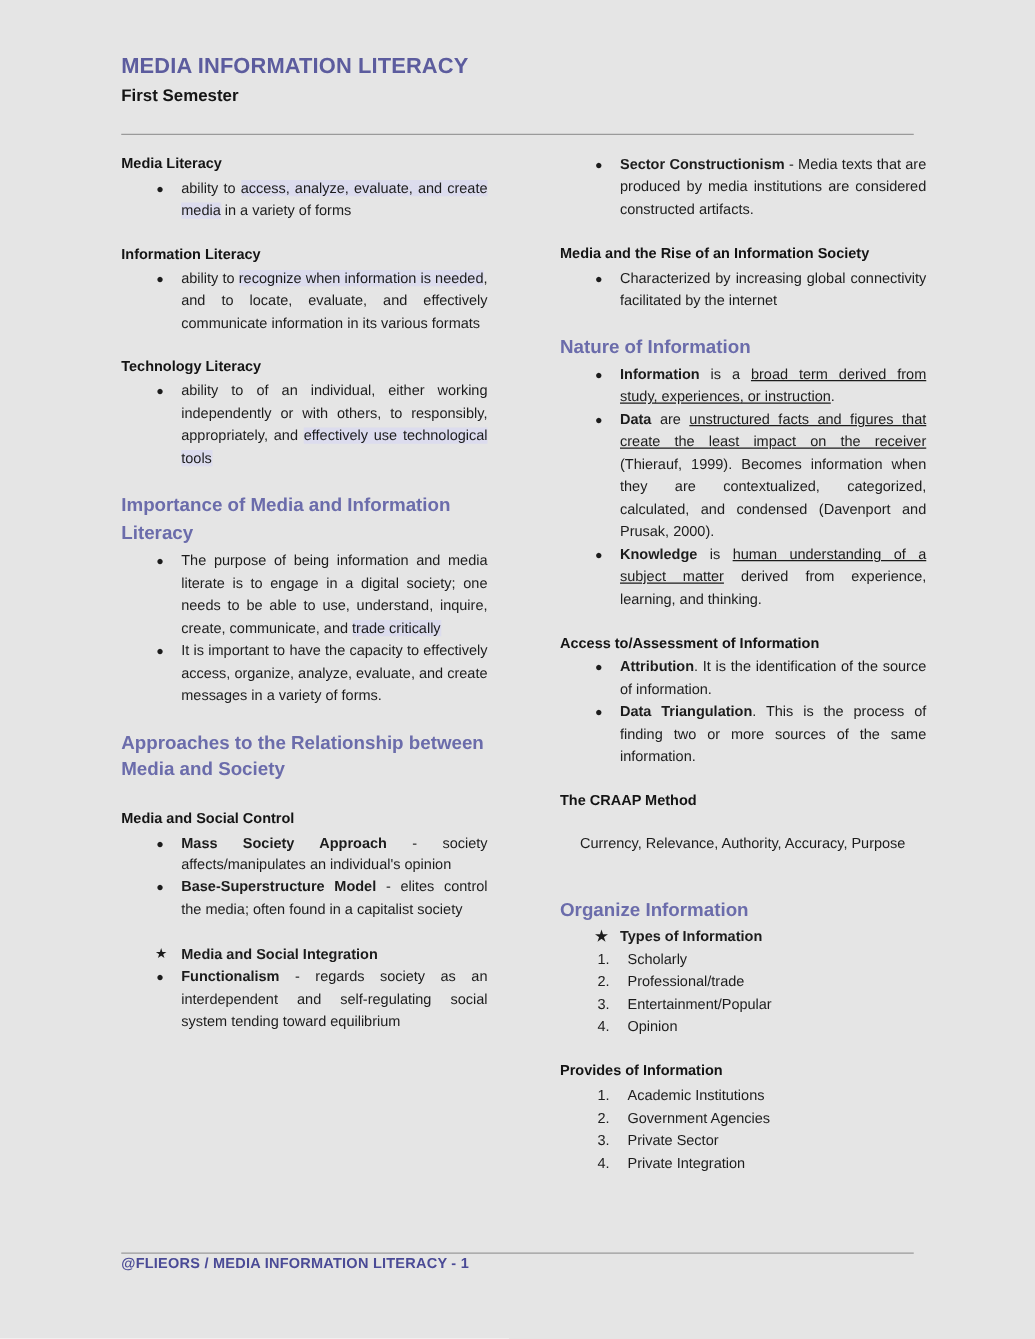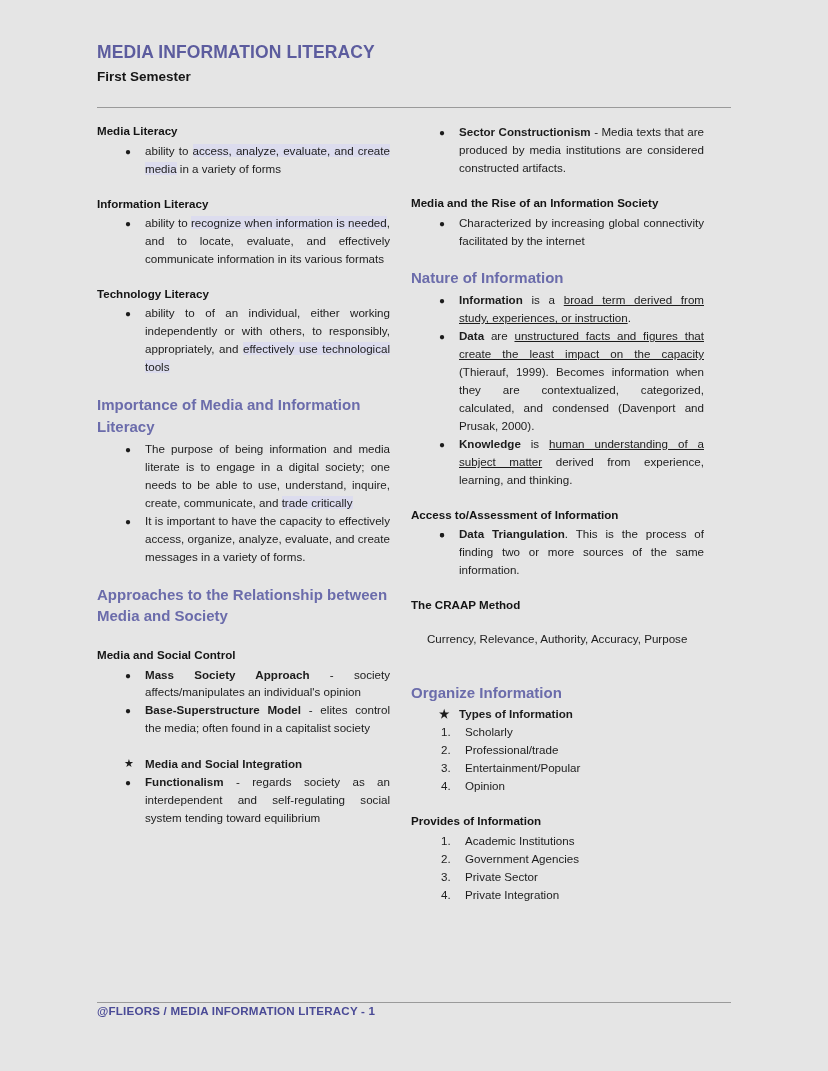--- a/index.html
+++ b/index.html
@@ -46,21 +46,21 @@
   .header-rule {
     margin-top: 22px;
     border: 0;
     border-top: 1.2px solid #9a9a9a;
     width: 100%;
   }
 
   
   .columns {
     display: flex;
-    gap: 21px;
+    gap: 58px;
     margin-top: 15px;
   }
   .col {
     width: 293px;
     flex: 0 0 293px;
   }
 
   
   .h-black {
     font-size: 11.6px;
@@ -241,29 +241,29 @@
             <div class="h-black">Media and the Rise of an Information Society</div>
             <ul class="blist">
               <li><span class="mk dot">●</span><span><span>Characterized by increasing global connectivity facilitated by the internet</span></span></li>
             </ul>
           </div>
           <div class="gap-md"></div>
           <div>
             <div class="h-purple">Nature of Information</div>
             <ul class="blist">
               <li><span class="mk dot">●</span><span><span class="b">Information</span><span> is a </span><span class="u">broad term derived from study, experiences, or instruction</span><span>.</span></span></li>
-              <li><span class="mk dot">●</span><span><span class="b">Data</span><span> are </span><span class="u">unstructured facts and figures that create the least impact on the capacity</span><span> (Thierauf, 1999). Becomes information when they are contextualized, categorized, calculated, and condensed (Davenport and Prusak, 2000).</span></span></li>
+              <li><span class="mk dot">●</span><span><span class="b">Data</span><span> are </span><span class="u">unstructured facts and figures that create the least impact on the receiver</span><span> (Thierauf, 1999). Becomes information when they are contextualized, categorized, calculated, and condensed (Davenport and Prusak, 2000).</span></span></li>
               <li><span class="mk dot">●</span><span><span class="b">Knowledge</span><span> is </span><span class="u">human understanding of a subject matter</span><span> derived from experience, learning, and thinking.</span></span></li>
             </ul>
           </div>
           <div class="gap-md"></div>
           <div>
             <div class="h-black">Access to/Assessment of Information</div>
             <ul class="blist">
-              <li><span class="mk dot">●</span></li>
+              <li><span class="mk dot">●</span><span><span class="b">Attribution</span><span>. It is the identification of the source of information.</span></span></li>
               <li><span class="mk dot">●</span><span><span class="b">Data Triangulation</span><span>. This is the process of finding two or more sources of the same information.</span></span></li>
             </ul>
           </div>
           <div class="gap-md"></div>
           <div>
             <div class="h-black">The CRAAP Method</div>
             <div class="plain">Currency, Relevance, Authority, Accuracy, Purpose</div>
           </div>
           <div class="gap-md"></div>
           <div>

